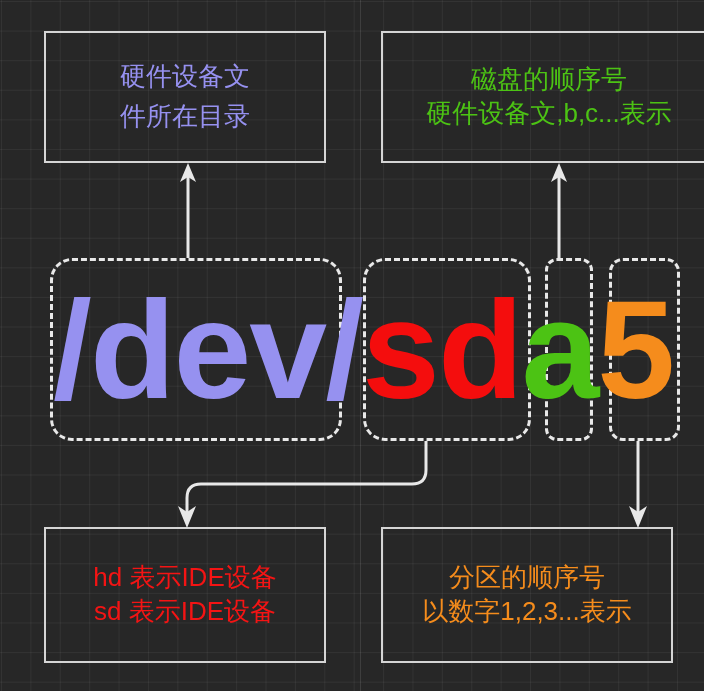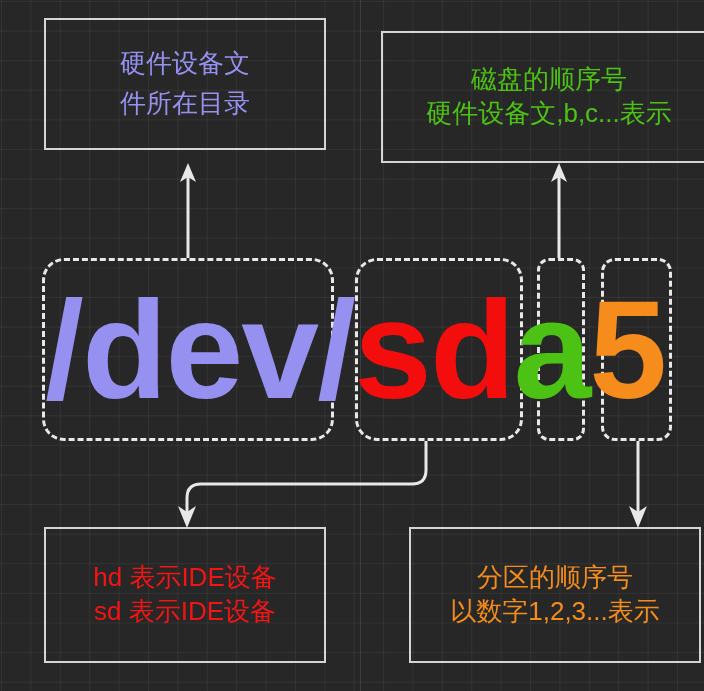--- a/index.html
+++ b/index.html
@@ -46,31 +46,31 @@
     align-items: center;
     justify-content: center;
     text-align: center;
     line-height: 1.30;
     font-size: 26px;
     font-weight: 500;
     white-space: nowrap;
   }
   .caption-line { display: block; }
 
-  #box-top-left    { left: 44px;  top: 18px;  width: 282px; height: 132px; color: #9691f0; gap: 6px; }
+  #box-top-left    { left: 44px;  top: 31px;  width: 282px; height: 132px; color: #9691f0; gap: 6px; }
   #box-top-right   { left: 381px; top: 31px;  width: 336px; height: 132px; color: #4cc314; }
   #box-bottom-left { left: 44px;  top: 527px; width: 282px; height: 136px; color: #f41414; align-items: center; }
-  #box-bottom-right{ left: 381px; top: 527px; width: 292px; height: 136px; color: #f58c1c; margin-left: 28px; }
+  #box-bottom-right{ left: 381px; top: 527px; width: 292px; height: 136px; color: #f58c1c; }
 
   #box-bottom-left .caption-line { letter-spacing: 0px; }
 
   
   #path-row {
     position: absolute;
-    left: 0;
+    left: 8px;
     top: 255px;
     width: 600px;
     height: 190px;
     padding-left: 9px;
   }
 
   .dash-box {
     position: absolute;
     box-sizing: border-box;
     border: 3px dashed #e8e8e8;

